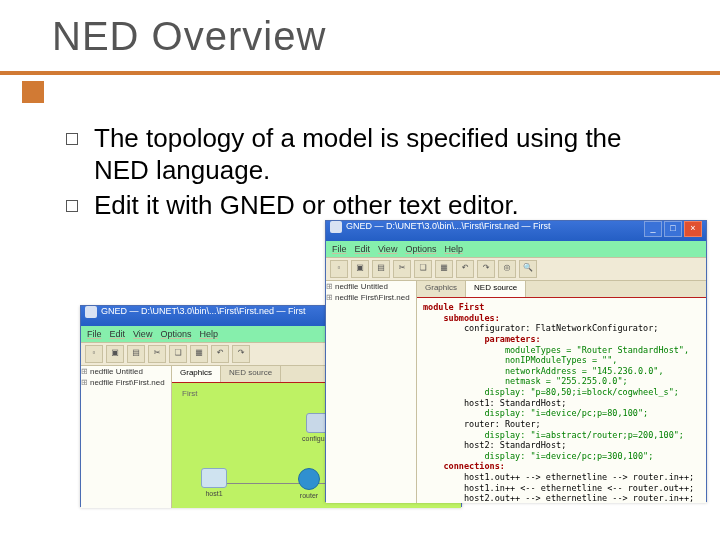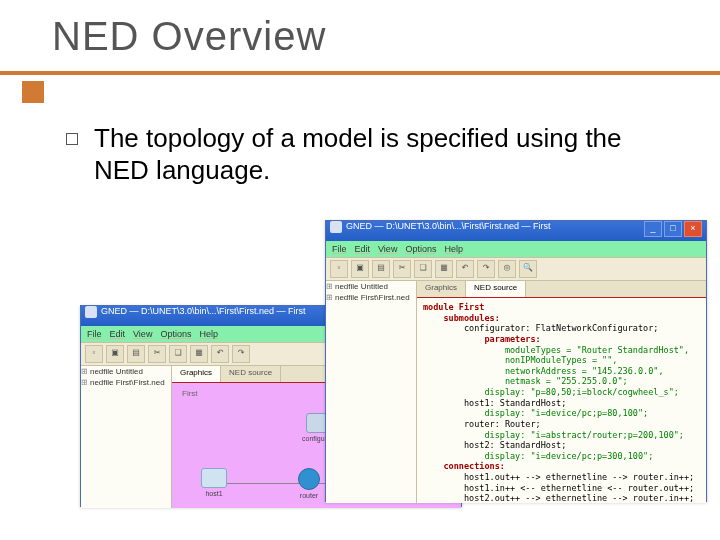--- a/index.html
+++ b/index.html
@@ -182,21 +182,21 @@
     padding: 2px 8px;
     border-right: 1px solid #c8c0a0;
     color: #555;
   }
   .tab.active {
     background: #fdfdf6;
     color: #000;
   }
   .canvas {
     flex: 1;
-    background: #f0abfc;
+    background: #bef264;
     position: relative;
   }
   .canvas .cfg-lbl {
     position: absolute;
     left: 10px; top: 6px;
     font-size: 8px; color: #666;
   }
   .topo-line {
     position: absolute;
     left: 40px; top: 100px;
@@ -247,20 +247,24 @@
   <div class="title-area">
     <div class="title-text">NED Overview</div>
   </div>
   <div class="accent-box"></div>
 
   <div class="body-area">
     <ul class="body-list">
       <li>
         <span class="bullet-box"></span>
         <span>The topology of a model is specified using the NED language.</span>
+      </li>
+      <li>
+        <span class="bullet-box"></span>
+        <span>Edit it with GNED or other text editor.</span>
       </li>
     </ul>
   </div>
 
   <div class="imgs">
 
     <div class="win win-l">
       <div class="titlebar">
         <div class="tb-icon"></div>
         <div class="tb-title">GNED — D:\UNET\3.0\bin\...\First\First.ned — First</div>

